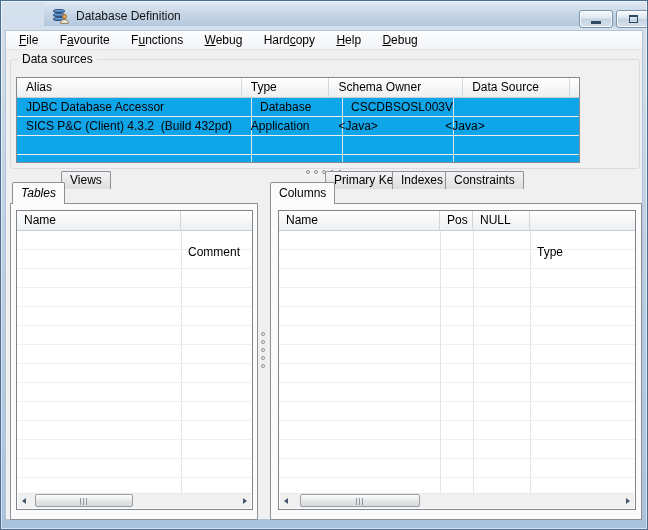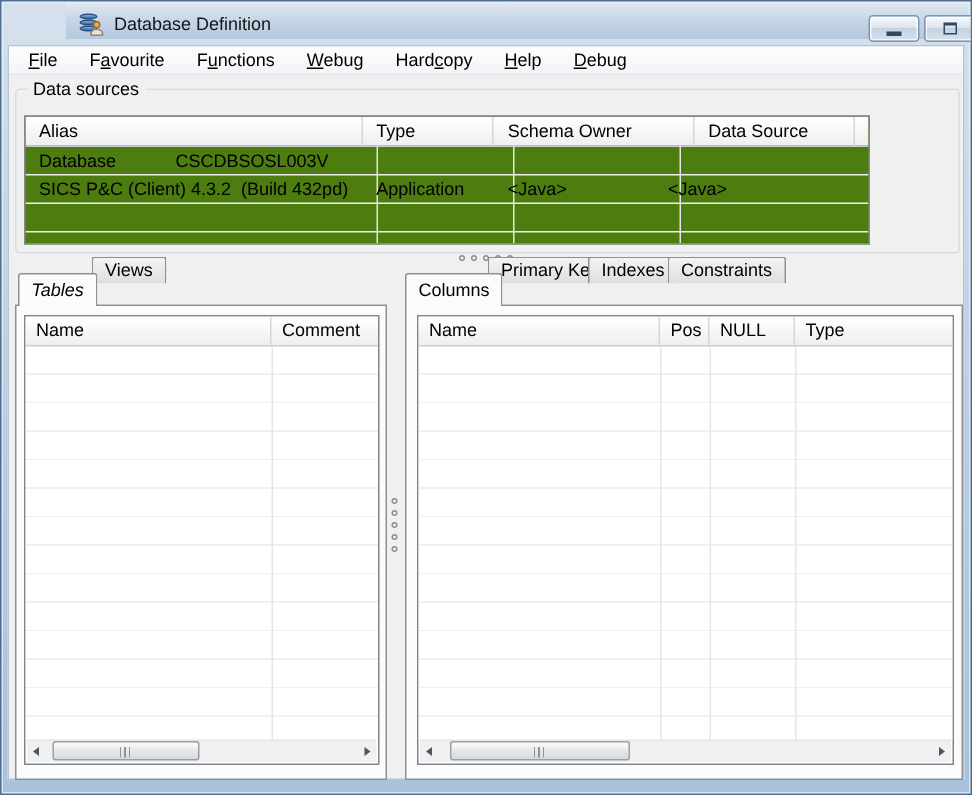--- a/index.html
+++ b/index.html
@@ -37,21 +37,21 @@
     background:linear-gradient(180deg,#fcfdfe,#f2f4f7);border-bottom:1px solid #e3e6ea;
     padding-left:4px;white-space:nowrap;}
   .menu-item{display:inline-block;padding:2px 9px 0 9px;height:19px;cursor:default;}
   .menu-item .u{text-decoration:underline;}
   
   .groupbox{position:absolute;left:4px;top:28px;width:630px;height:110px;
     border:1px solid #d7dde3;border-radius:3px;}
   .groupbox-label{position:absolute;left:12px;top:21px;background:#f0f0f0;padding:0 4px;z-index:2;}
   
   .ds-table{position:absolute;left:10px;top:46px;width:564px;height:86px;
-    border:1px solid #83898f;background:#4d7c0f;overflow:hidden;}
+    border:1px solid #83898f;background:#0ea5e9;overflow:hidden;}
   .ds-header{position:relative;display:flex;height:20px;
     background:linear-gradient(180deg,#ffffff,#f4f5f6 60%,#edeff1);
     border-bottom:1px solid #c9cdd1;z-index:1;}
   .ds-hcell{height:20px;line-height:19px;padding-left:9px;border-right:1px solid #d3d6da;overflow:hidden;white-space:pre;}
   .ds-row{display:flex;height:19px;border-bottom:1px solid #ededed;position:relative;z-index:1;}
   .ds-cell{height:19px;line-height:18px;padding-left:9px;overflow:hidden;white-space:pre;}
   .w0{width:234px;} .w1{width:91px;} .w2{width:111px;} .w3{width:139px;} .w4{flex:1;border-right:none;}
   .ds-vline{position:absolute;top:0;bottom:0;width:1px;background:#e3e5e7;z-index:0;}
   
   .dots-h{position:absolute;left:300px;top:139px;display:flex;gap:4px;cursor:default;}
@@ -66,21 +66,21 @@
   
   .pane{position:absolute;top:172px;height:317px;border:1px solid #8c9197;background:#fbfbfb;z-index:3;}
   .pane-left{left:4px;width:248px;}
   .pane-right{left:264px;width:372px;}
   
   .grid{position:absolute;border:1px solid #7f858c;background:#fff;overflow:hidden;}
   .grid-header{position:relative;display:flex;height:20px;
     background:linear-gradient(180deg,#ffffff,#f4f5f6 60%,#edeff1);
     border-bottom:1px solid #c9cdd1;z-index:2;}
   .grid-hcell{height:20px;line-height:19px;padding-left:7px;border-right:1px solid #d3d6da;overflow:hidden;}
-  .grid-hcell:last-child{border-right:none;}
+  .grid-hcell:last-child{border-right:none;margin-top:32px;}
   .grid-body{position:absolute;left:0;right:0;top:20px;bottom:16px;
     background:repeating-linear-gradient(180deg,#ffffff 0px,#ffffff 18px,#eef0f1 18px,#eef0f1 19px);}
   .grid-vline{position:absolute;top:0;bottom:0;width:1px;background:#e3e5e7;}
   
   .hscroll{position:absolute;left:1px;right:1px;bottom:1px;height:15px;background:#f0f0f0;border-top:1px solid #e7e7e7;}
   .hs-btn{position:absolute;top:0;width:15px;height:14px;}
   .hs-left{left:0;} .hs-right{right:0;}
   .arr{position:absolute;top:4px;width:0;height:0;border-top:3.5px solid transparent;border-bottom:3.5px solid transparent;}
   .arr-l{left:4px;border-right:4px solid #44586e;}
   .arr-r{right:4px;border-left:4px solid #44586e;}
@@ -146,20 +146,21 @@
       <span class="ds-vline" style="left:436px;"></span>
       <span class="ds-vline" style="left:575px;"></span>
       <div class="ds-header">
         <span class="ds-hcell w0">Alias</span>
         <span class="ds-hcell w1">Type</span>
         <span class="ds-hcell w3">Schema Owner</span>
         <span class="ds-hcell w2">Data Source</span>
         <span class="ds-hcell w4"></span>
       </div>
       <div class="ds-row">
+        <span class="ds-cell w0">JDBC Database Accessor</span>
         <span class="ds-cell w1">Database</span>
         <span class="ds-cell w2">CSCDBSOSL003V</span>
         <span class="ds-cell w4"></span>
       </div>
       <div class="ds-row">
         <span class="ds-cell w0">SICS P&amp;C (Client) 4.3.2  (Build 432pd)</span>
         <span class="ds-cell w1">Application</span>
         <span class="ds-cell w2">&lt;Java&gt;</span>
         <span class="ds-cell w3">&lt;Java&gt;</span>
         <span class="ds-cell w4"></span>

